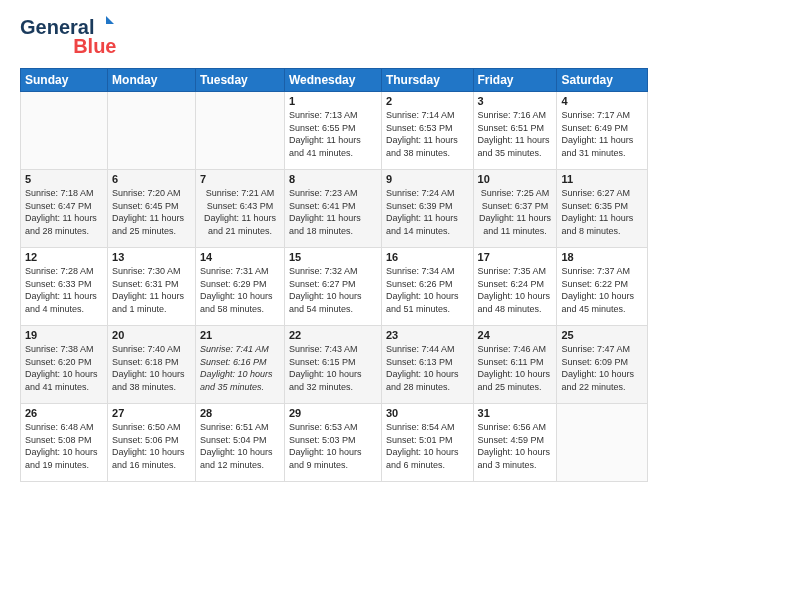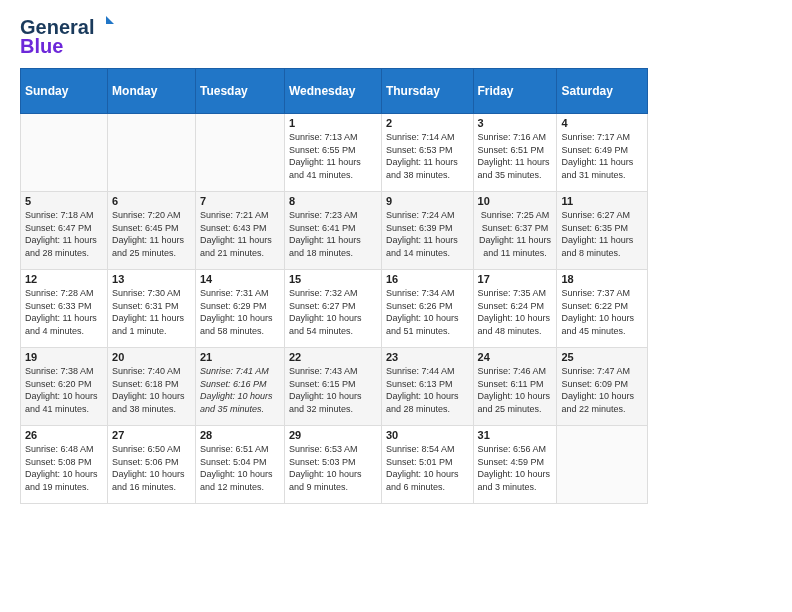--- a/index.html
+++ b/index.html
@@ -18,21 +18,21 @@
       display: flex;
       justify-content: space-between;
       align-items: flex-start;
       margin-bottom: 10px;
     }
     .logo {
       display: flex;
       align-items: center;
     }
     .logo-general { color: #1a3a5c; }
-    .logo-blue { color: #6d28d9; }
+    .logo-blue { color: #ef4444; text-align: right; }
     .title-block {
       text-align: right;
     }
     .month-title {
       font-size: 36px;
       font-weight: bold;
       color: #1a3a5c;
       line-height: 1.1;
     }
     .location {
@@ -42,21 +42,21 @@
     .calendar {
       width: 100%;
       border-collapse: collapse;
       border: 1px solid #ccc;
     }
     .calendar th {
       background: #2176c7;
       color: #fff;
       font-size: 12px;
       font-weight: bold;
-      padding: 15px 4px;
+      padding: 4px 4px;
       text-align: left;
       border: 1px solid #1a5fa8;
     }
     .calendar td {
       vertical-align: top;
       font-size: 9.5px;
       color: #222;
       padding: 3px 4px;
       border: 1px solid #ddd;
       width: 113px;
@@ -158,21 +158,21 @@
           </td>
           <td>
             <span class="day-num">6</span>
             <div class="day-info" style="white-space: pre-line;">Sunrise: 7:20 AM
 Sunset: 6:45 PM
 Daylight: 11 hours
 and 25 minutes.</div>
           </td>
           <td>
             <span class="day-num">7</span>
-            <div class="day-info" style="white-space: pre-line;">Sunrise: 7:21 AM
+            <div class="day-info" style="white-space: pre-line; text-align: center;">Sunrise: 7:21 AM
 Sunset: 6:43 PM
 Daylight: 11 hours
 and 21 minutes.</div>
           </td>
           <td>
             <span class="day-num">8</span>
             <div class="day-info" style="white-space: pre-line;">Sunrise: 7:23 AM
 Sunset: 6:41 PM
 Daylight: 11 hours
 and 18 minutes.</div>

